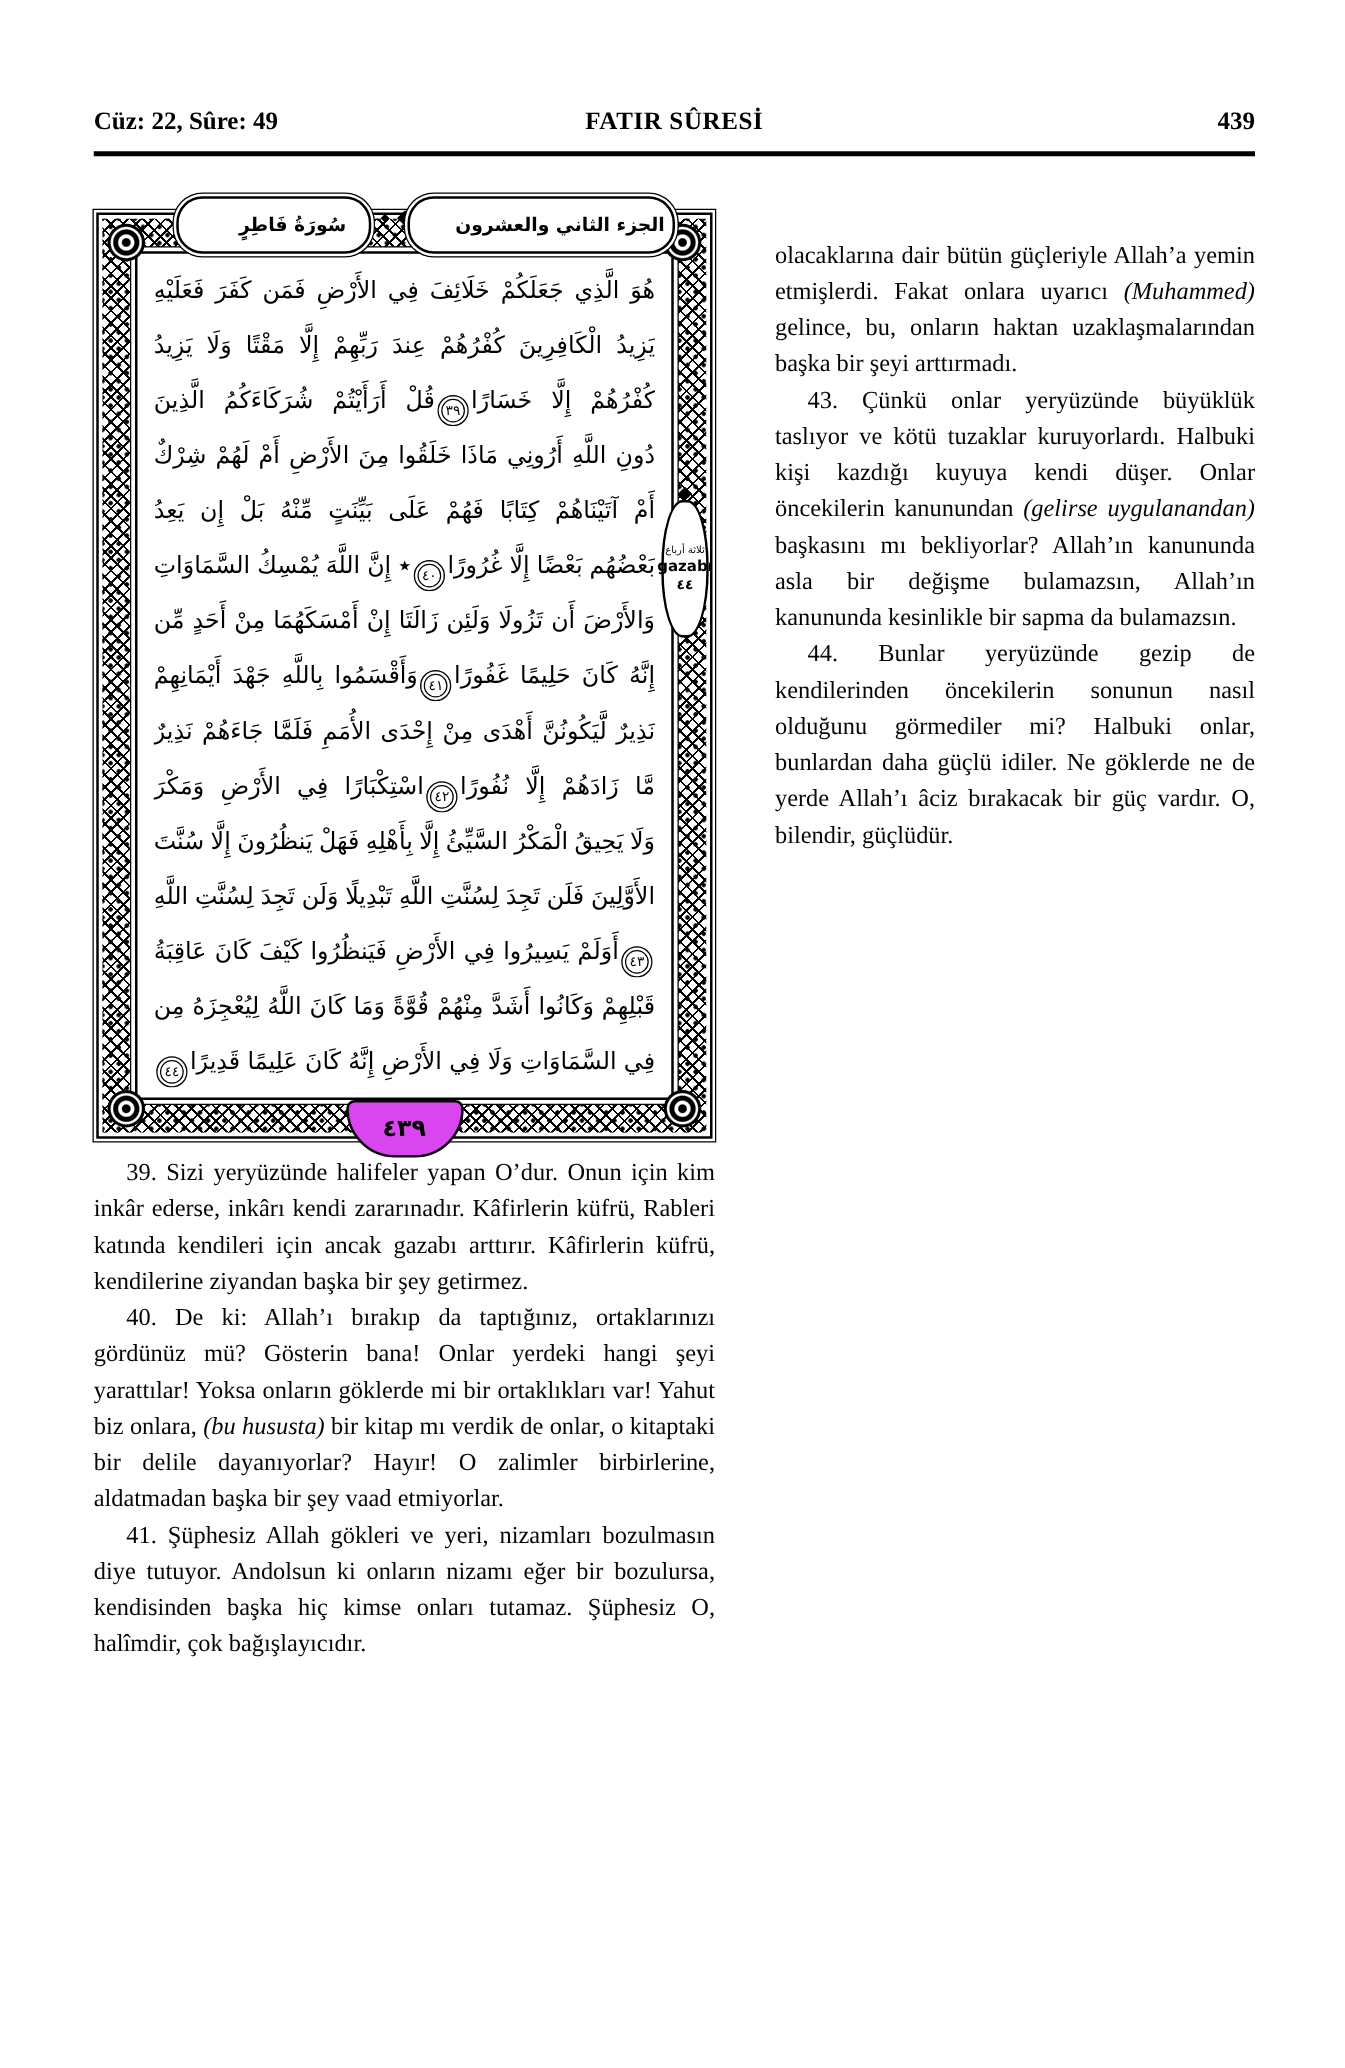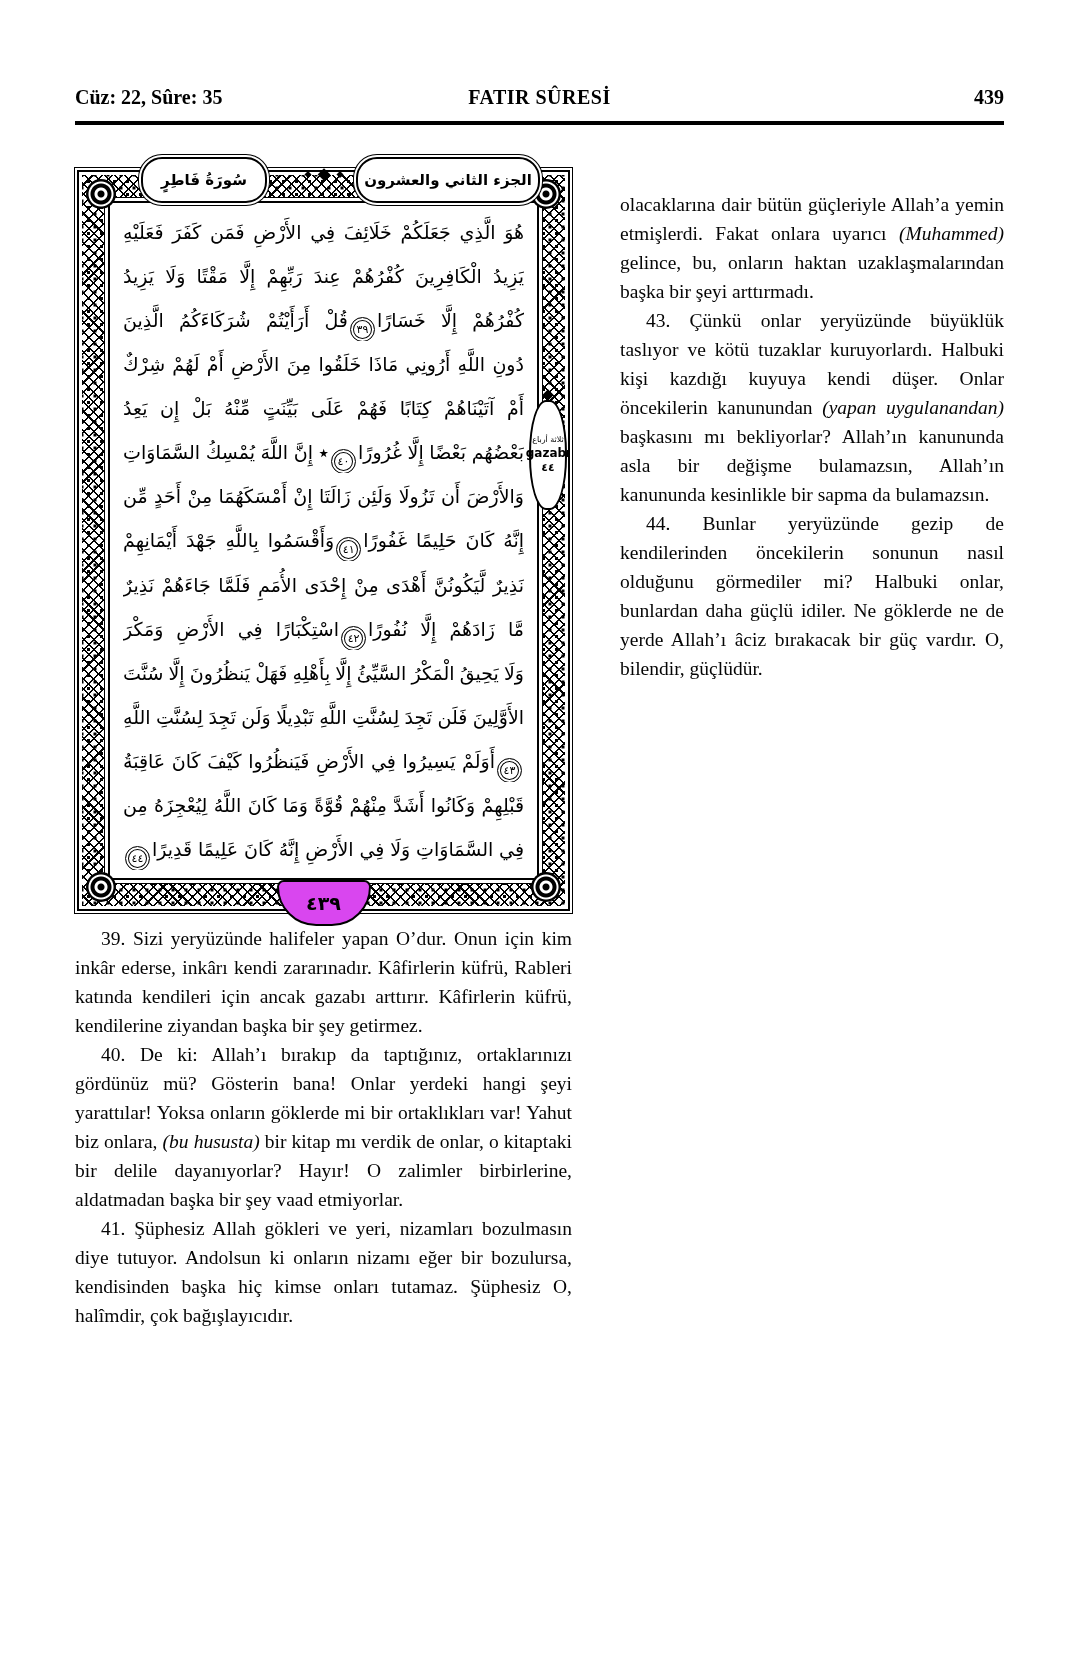--- a/index.html
+++ b/index.html
@@ -33,21 +33,21 @@
   .vm{display:inline-flex;align-items:center;justify-content:center;width:23px;height:23px;
       border-radius:50%;border:1.5px solid #000;box-shadow:inset 0 0 0 2px #fff,inset 0 0 0 3px #000;
       font-size:11px;line-height:1;vertical-align:-6px;margin:0 2px;}
   .corner{position:absolute;width:30px;height:30px;border-radius:50%;
           background:radial-gradient(circle,#000 3px,#fff 4px 6px,#000 7px 10px,#fff 11px 12px,#000 13px);z-index:1;}
   .tl{top:4px;left:4px}.tr{top:4px;right:4px}.bl{bottom:4px;left:4px}.br{bottom:4px;right:4px}
 
   .cartouche{position:absolute;top:-15px;height:42px;background:#fff;border:2px solid #000;
              border-radius:21px;box-shadow:0 0 0 2px #fff,0 0 0 3px #000;display:flex;align-items:center;
              justify-content:center;font-family:"DejaVu Sans",sans-serif;font-size:15px;font-weight:bold;
-             direction:rtl;z-index:4;}
+             direction:rtl;z-index:4;padding-left:30px;}
   .cartouche.surah{left:62px;width:122px;}
   .cartouche.juz{right:28px;width:180px;}
   .sprig{position:absolute;top:-2px;left:50%;transform:translateX(-50%);z-index:3;
          display:flex;gap:9px;align-items:center;}
   .sprig i{display:block;width:9px;height:9px;background:#000;transform:rotate(45deg);}
   .sprig i.sm{width:5px;height:5px;}
 
   .hizb{position:absolute;right:1px;top:228px;width:34px;height:106px;background:#fff;border:2px solid #000;
         border-radius:17px/53px;z-index:3;display:flex;flex-direction:column;align-items:center;
         justify-content:center;gap:2px;font-family:"DejaVu Sans",sans-serif;direction:rtl;text-align:center;}
@@ -70,21 +70,21 @@
   .col .it{font-style:italic;}
   .col-right{top:150px;left:620px;width:384px;margin-top:40px;}
   .col-bottom{top:924px;left:75px;width:497px;}
 </style>
 </head>
 <body>
 
 <div class="page">
 
   <div class="header">
-    <span class="hl">Cüz: 22, Sûre: 35</span>
+    <span class="hl">Cüz: 22, Sûre: 49</span>
     <span class="hc">FATIR SÛRESİ</span>
     <span class="hr">439</span>
   </div>
   <div class="header-rule"></div>
 
   <section class="mushaf">
     <div class="band">
       <div class="corner tl"></div>
       <div class="corner tr"></div>
       <div class="corner bl"></div>
@@ -128,21 +128,21 @@
       <span class="h-num">٤٤</span>
     </div>
 
     <div class="page-tab">
       <span>٤٣٩</span>
     </div>
   </section>
 
   <section class="col col-right" id="col-right">
       <p class="">olacaklarına dair bütün güçleriyle Allah’a yemin etmişlerdi. Fakat onlara uyarıcı <span class="it">(Muhammed)</span> gelince, bu, onların haktan uzaklaşmalarından başka bir şeyi arttırmadı.</p>
-      <p class="ind">43. Çünkü onlar yeryüzünde büyüklük taslıyor ve kötü tuzaklar kuruyorlardı. Halbuki kişi kazdığı kuyuya kendi düşer. Onlar öncekilerin kanunundan <span class="it">(yapan uygulanandan)</span> başkasını mı bekliyorlar? Allah’ın kanununda asla bir değişme bulamazsın, Allah’ın kanununda kesinlikle bir sapma da bulamazsın.</p>
+      <p class="ind">43. Çünkü onlar yeryüzünde büyüklük taslıyor ve kötü tuzaklar kuruyorlardı. Halbuki kişi kazdığı kuyuya kendi düşer. Onlar öncekilerin kanunundan <span class="it">(gelirse uygulanandan)</span> başkasını mı bekliyorlar? Allah’ın kanununda asla bir değişme bulamazsın, Allah’ın kanununda kesinlikle bir sapma da bulamazsın.</p>
       <p class="ind">44. Bunlar yeryüzünde gezip de kendilerinden öncekilerin sonunun nasıl olduğunu görmediler mi? Halbuki onlar, bunlardan daha güçlü idiler. Ne göklerde ne de yerde Allah’ı âciz bırakacak bir güç vardır. O, bilendir, güçlüdür.</p>
     </section>
   <section class="col col-bottom" id="col-bottom">
       <p class="ind">39. Sizi yeryüzünde halifeler yapan O’dur. Onun için kim inkâr ederse, inkârı kendi zararınadır. Kâfirlerin küfrü, Rableri katında kendileri için ancak gazabı arttırır. Kâfirlerin küfrü, kendilerine ziyandan başka bir şey getirmez.</p>
       <p class="ind">40. De ki: Allah’ı bırakıp da taptığınız, ortaklarınızı gördünüz mü? Gösterin bana! Onlar yerdeki hangi şeyi yarattılar! Yoksa onların göklerde mi bir ortaklıkları var! Yahut biz onlara, <span class="it">(bu hususta)</span> bir kitap mı verdik de onlar, o kitaptaki bir delile dayanıyorlar? Hayır! O zalimler birbirlerine, aldatmadan başka bir şey vaad etmiyorlar.</p>
       <p class="ind">41. Şüphesiz Allah gökleri ve yeri, nizamları bozulmasın diye tutuyor. Andolsun ki onların nizamı eğer bir bozulursa, kendisinden başka hiç kimse onları tutamaz. Şüphesiz O, halîmdir, çok bağışlayıcıdır.</p>
     </section>
 
 </div>
 

